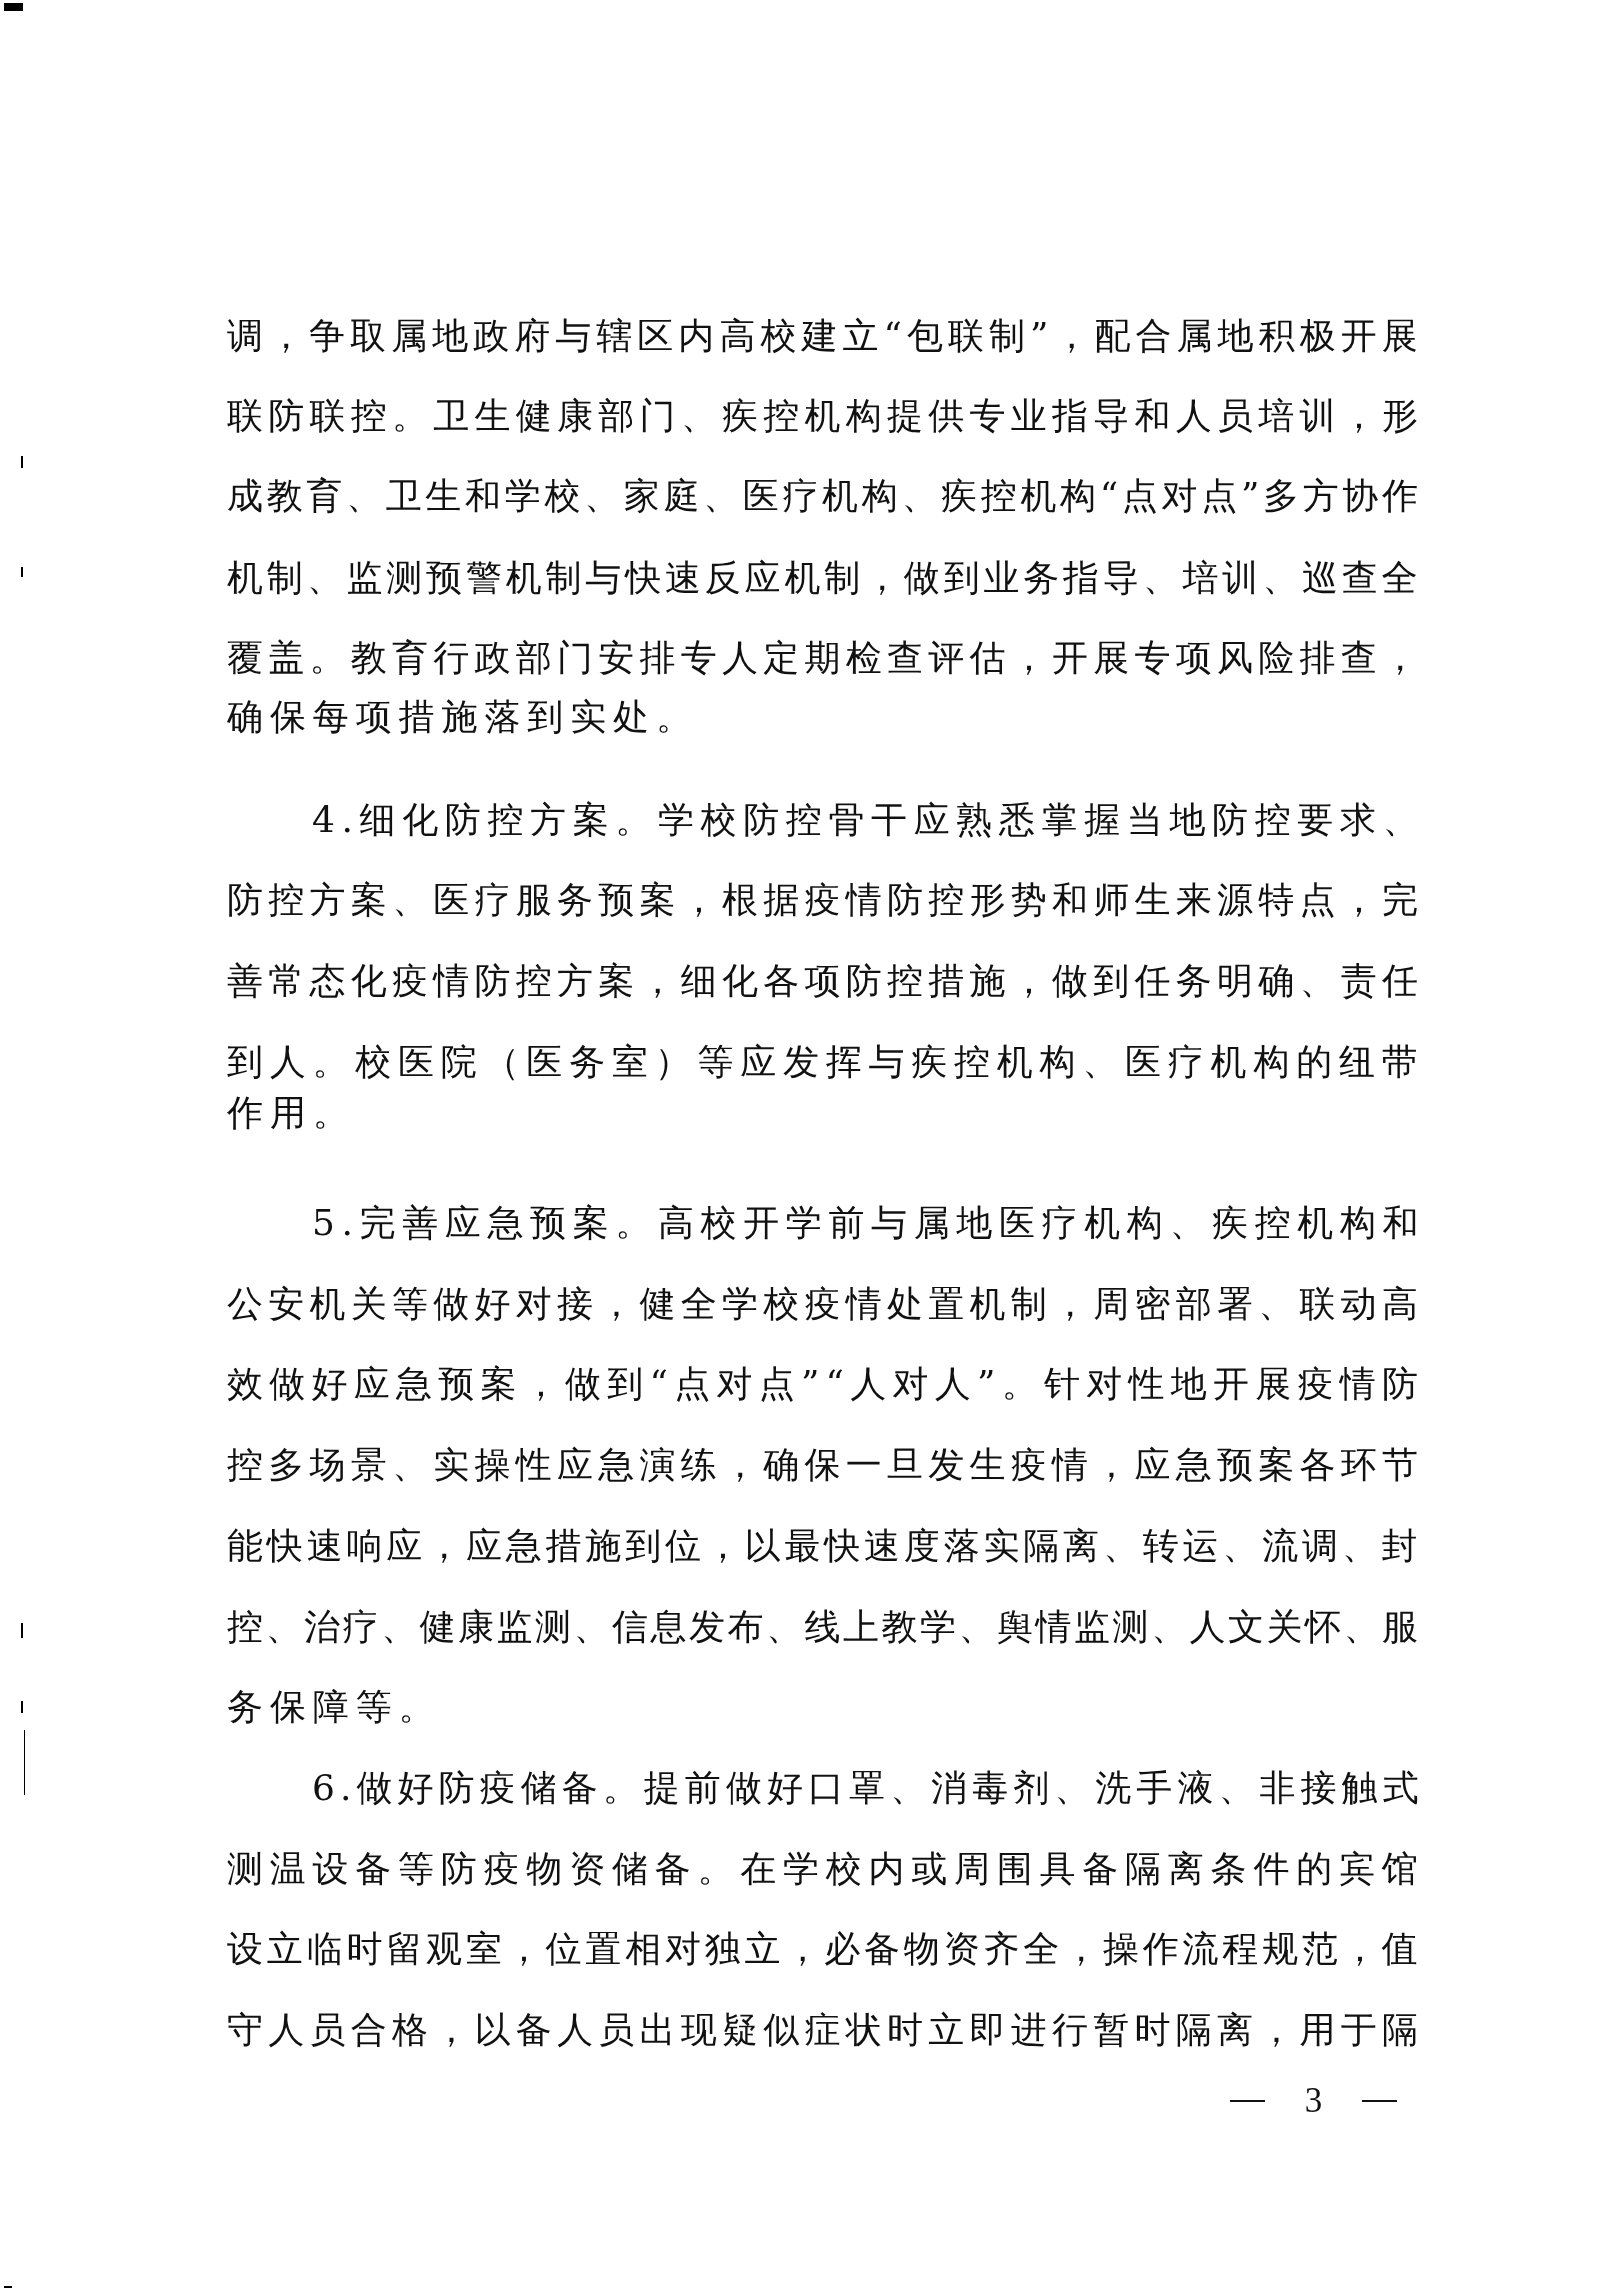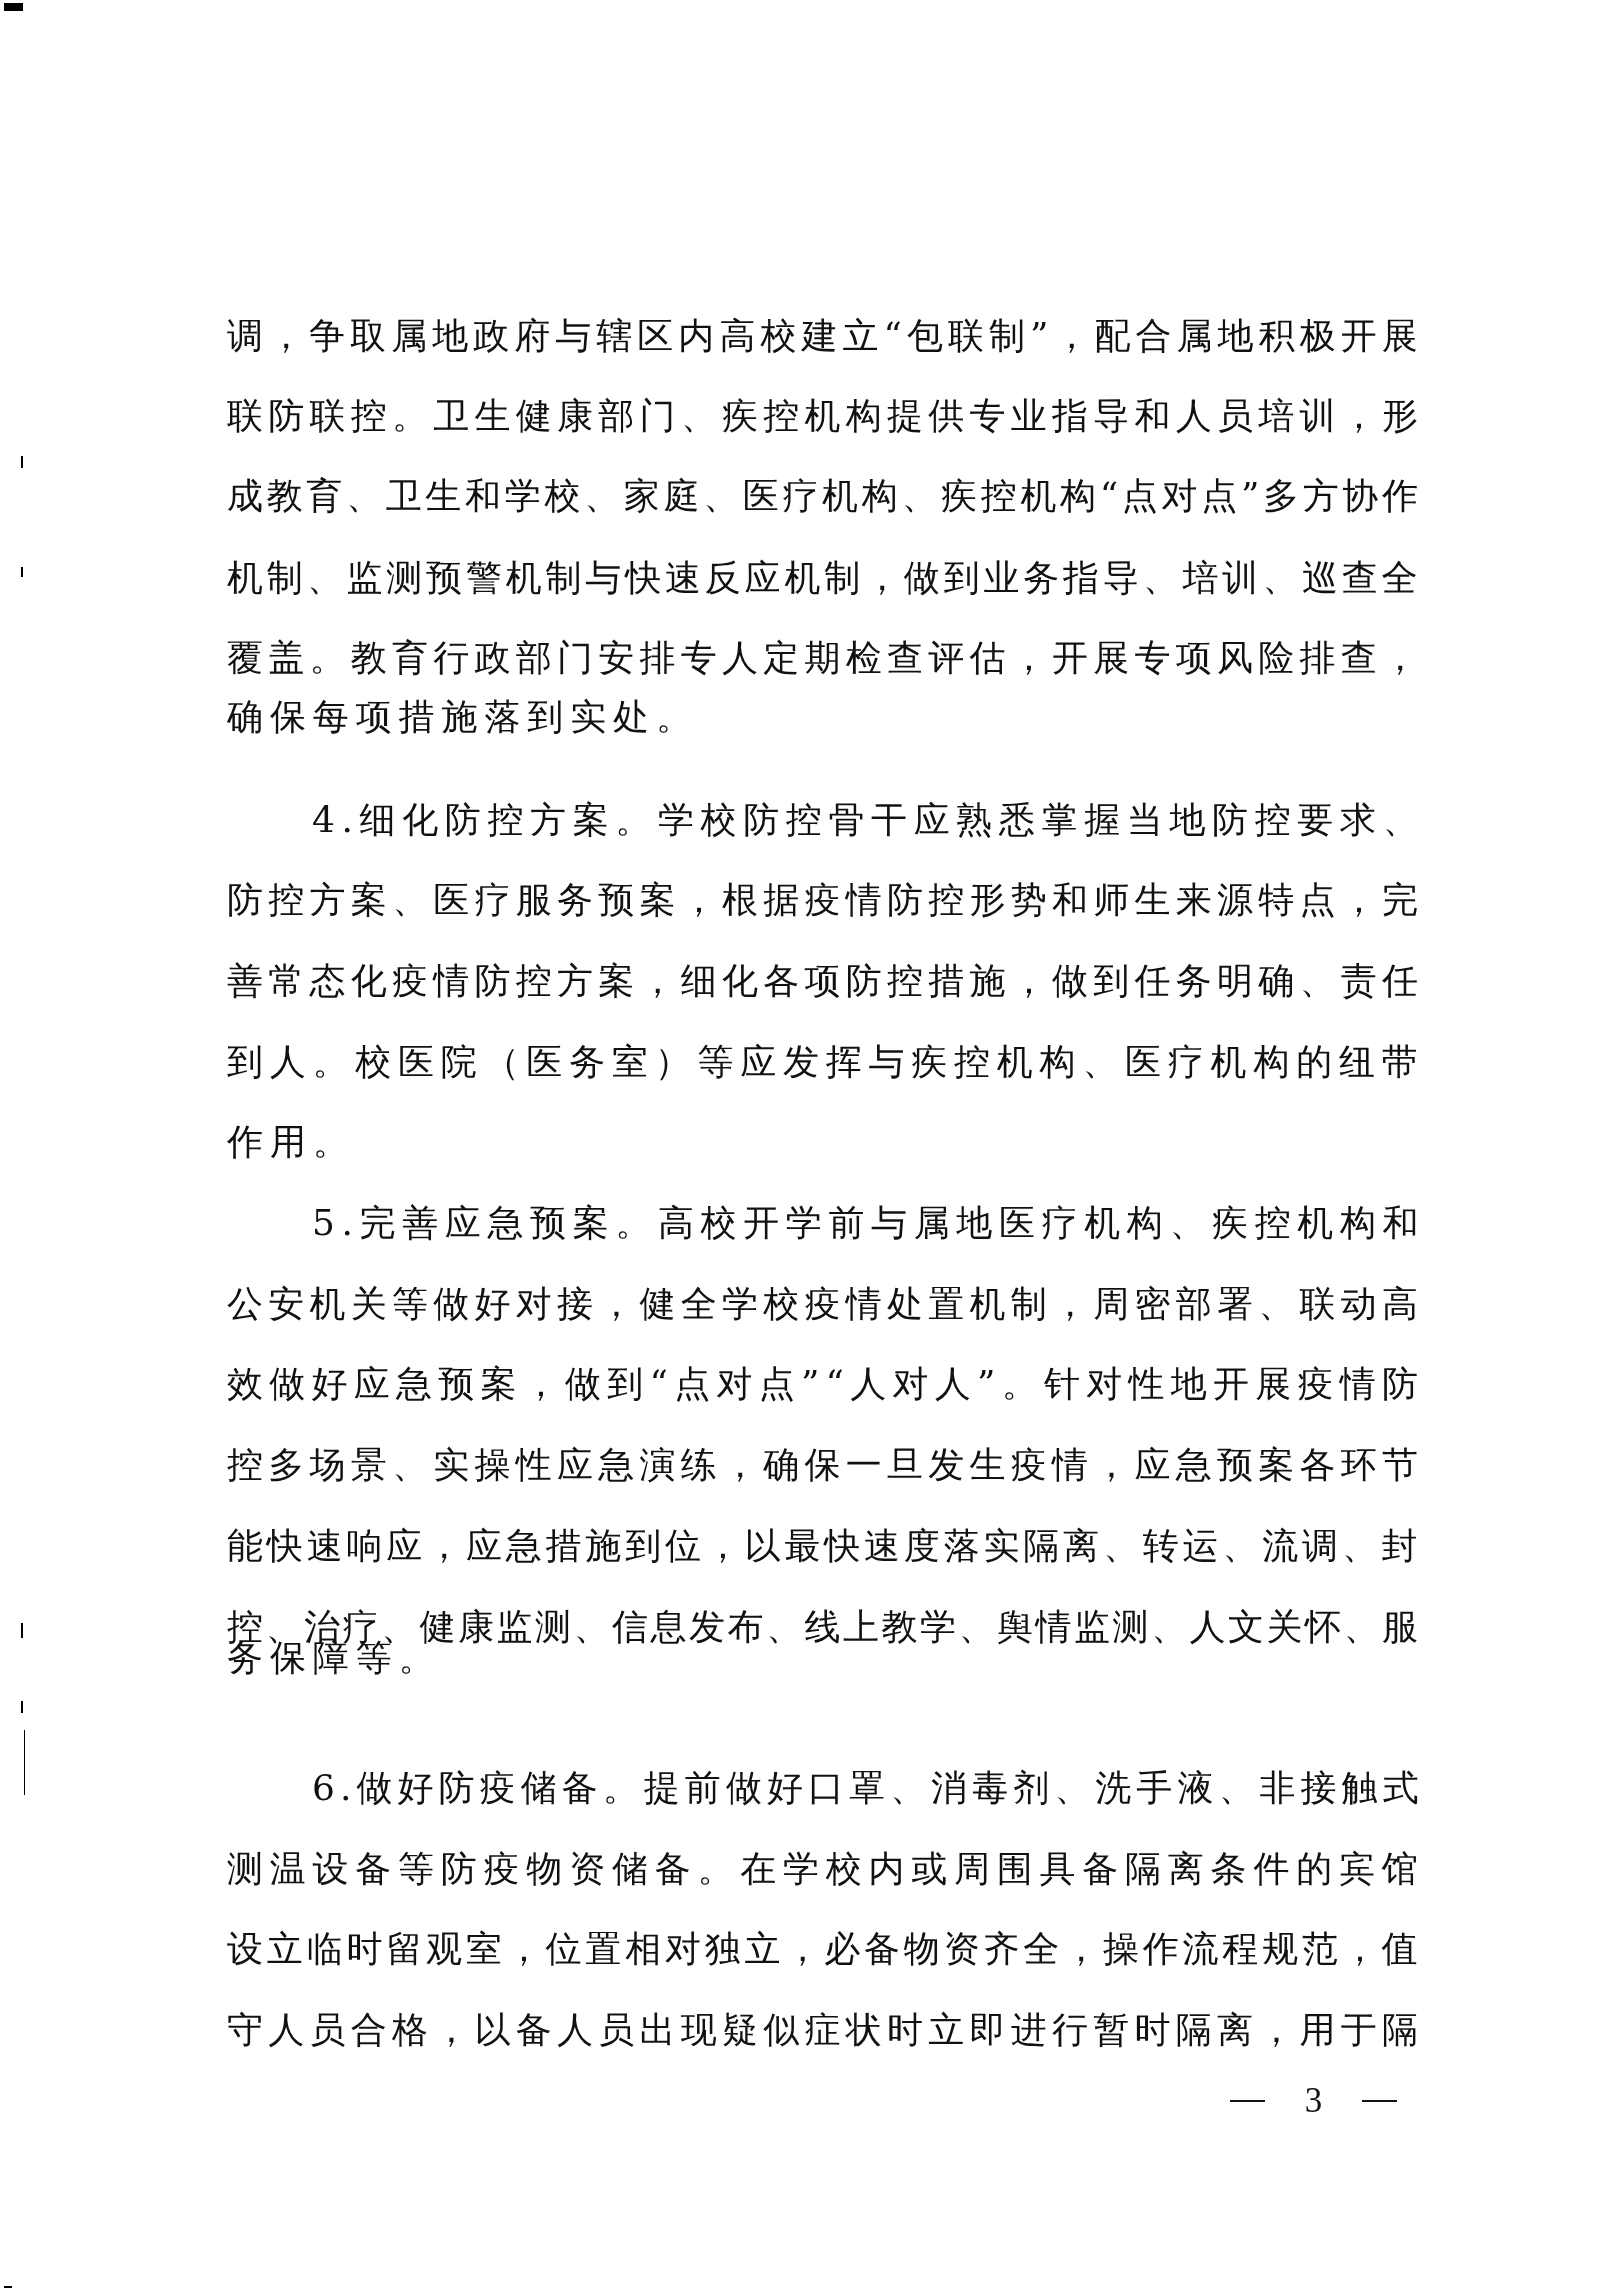--- a/index.html
+++ b/index.html
@@ -319,21 +319,21 @@
       <span>构</span>
       <span>、</span>
       <span>医</span>
       <span>疗</span>
       <span>机</span>
       <span>构</span>
       <span>的</span>
       <span>纽</span>
       <span>带</span>
     </div>
-  <div class="line last" style="top:1118px">作用。</div>
+  <div class="line last" style="top:1089px">作用。</div>
 
   <div class="line indent" style="top: 1199px; display: flex; justify-content: space-between;">
       <span>5</span>
       <span>.</span>
       <span>完</span>
       <span>善</span>
       <span>应</span>
       <span>急</span>
       <span>预</span>
       <span>案</span>
@@ -509,21 +509,21 @@
       <span>监</span>
       <span>测</span>
       <span>、</span>
       <span>人</span>
       <span>文</span>
       <span>关</span>
       <span>怀</span>
       <span>、</span>
       <span>服</span>
     </div>
-  <div class="line last" style="top:1634px">务保障等。</div>
+  <div class="line last" style="top:1683px">务保障等。</div>
 
   <div class="line indent" style="top: 1764px; display: flex; justify-content: space-between;">
       <span>6</span>
       <span>.</span>
       <span>做</span>
       <span>好</span>
       <span>防</span>
       <span>疫</span>
       <span>储</span>
       <span>备</span>

